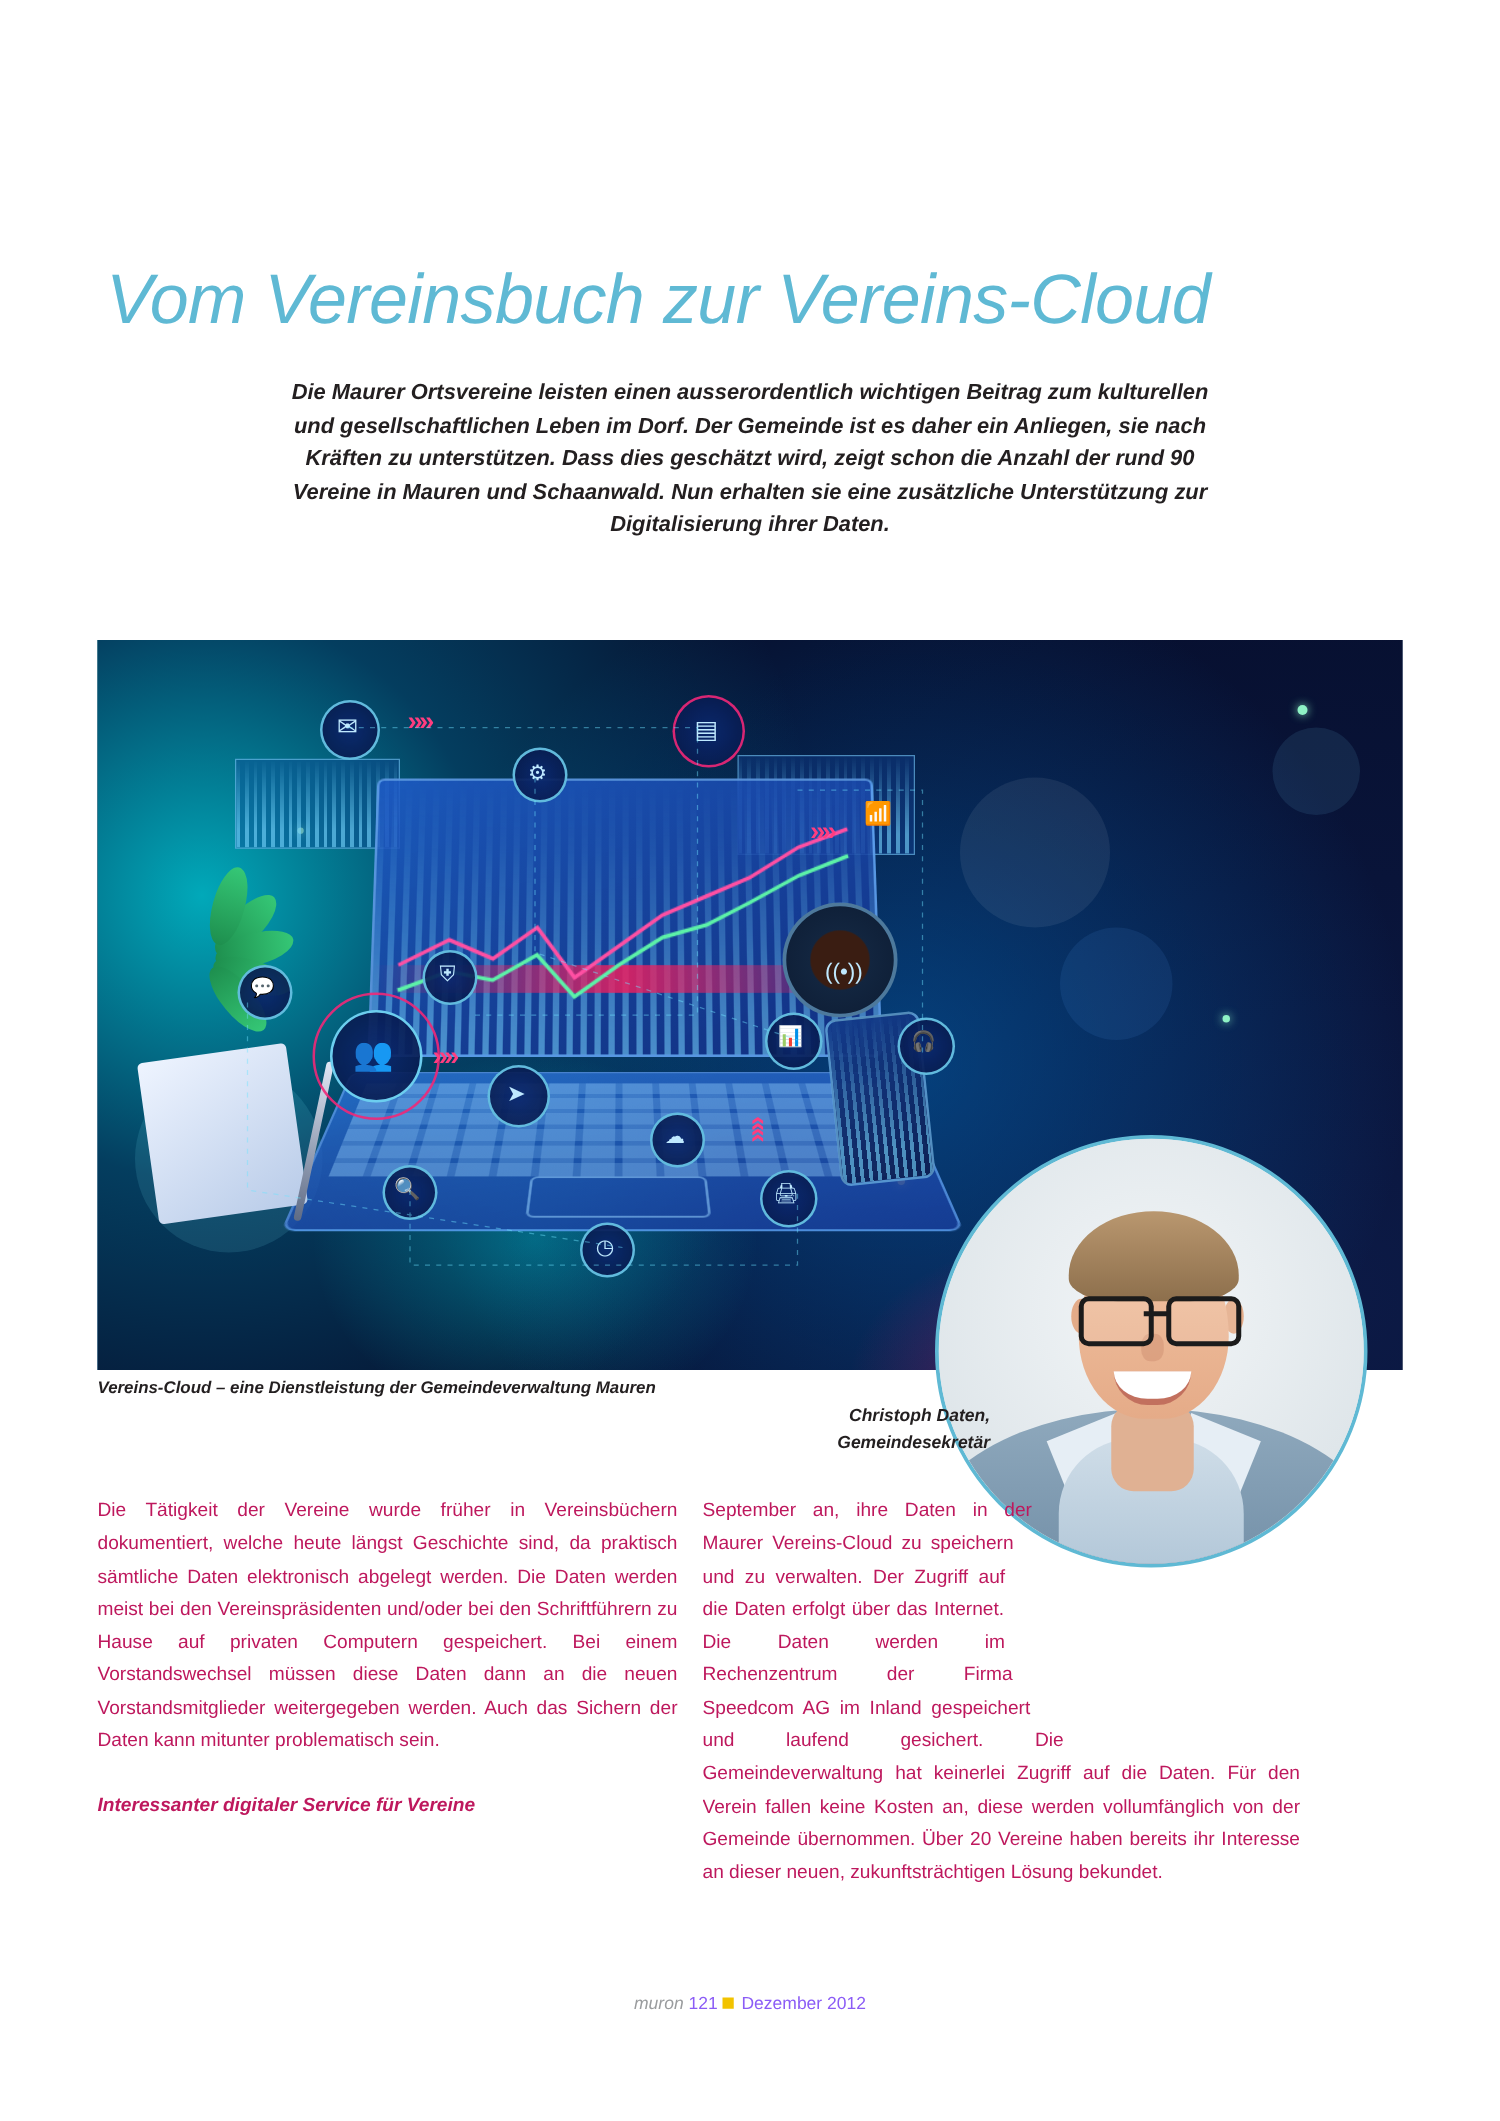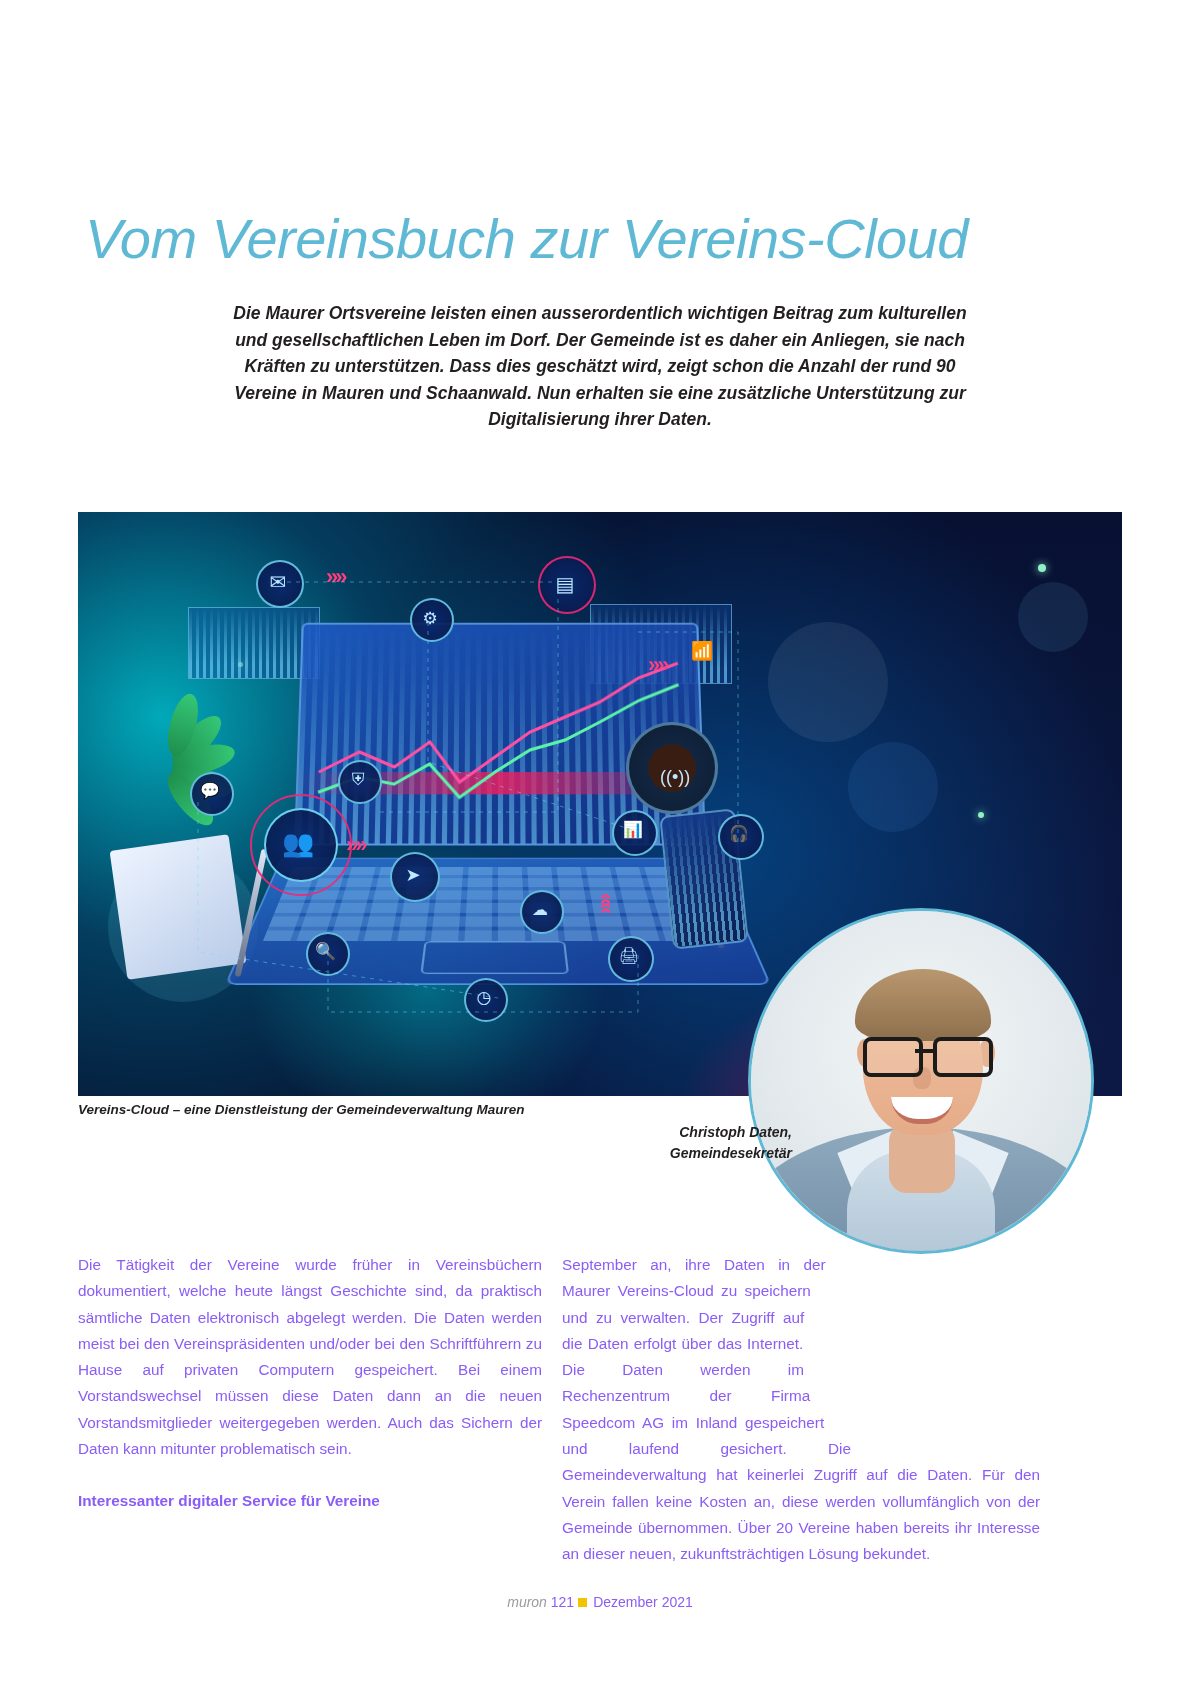--- a/index.html
+++ b/index.html
@@ -317,32 +317,33 @@
     font-size: 14px;
     font-style: italic;
     font-weight: bold;
     line-height: 1.5;
     color: #231f20;
   }
 
   
   .col {
     position: absolute;
-    top: 1252px;
+    top: 1196px;
     font-size: 15.3px;
     line-height: 1.72;
     text-align: justify;
-    color: #8b5cf6;
+    color: #be185d;
   }
   .col.left { left: 78px; width: 464px; }
   .col.right { left: 562px; width: 478px; }
   .col p { margin: 0; }
   .subhead {
     margin-top: 26px !important;
     font-weight: bold;
+    font-style: italic;
     font-size: 15.3px;
   }
   
   .wrap-shape {
     float: right;
     width: 252px;
     height: 186px;
     shape-outside: circle(50%);
   }
   .col.right { text-align: justify; }
@@ -517,16 +518,16 @@
     <p class="subhead">Interessanter digitaler Service für Vereine</p>
   </div>
 
   <div class="col right">
     <div class="wrap-shape"></div>
     <p>September an, ihre Daten in der Maurer Vereins-Cloud zu speichern und zu verwalten. Der Zugriff auf die Daten erfolgt über das Internet. Die Daten werden im Rechenzentrum der Firma Speedcom AG im Inland gespeichert und laufend gesichert. Die Gemeindeverwaltung hat keinerlei Zugriff auf die Daten. Für den Verein fallen keine Kosten an, diese werden vollumfänglich von der Gemeinde übernommen. Über 20 Vereine haben bereits ihr Interesse an dieser neuen, zukunftsträchtigen Lösung bekundet.</p>
   </div>
 
   <div class="footer">
     <span class="brand">muron</span>
-    <span class="issue">121</span><span class="sq"></span><span class="issue">Dezember 2021</span>
+    <span class="issue">121</span><span class="sq"></span><span class="issue">Dezember 2012</span>
   </div>
 
 </div>
 
 </body></html>

